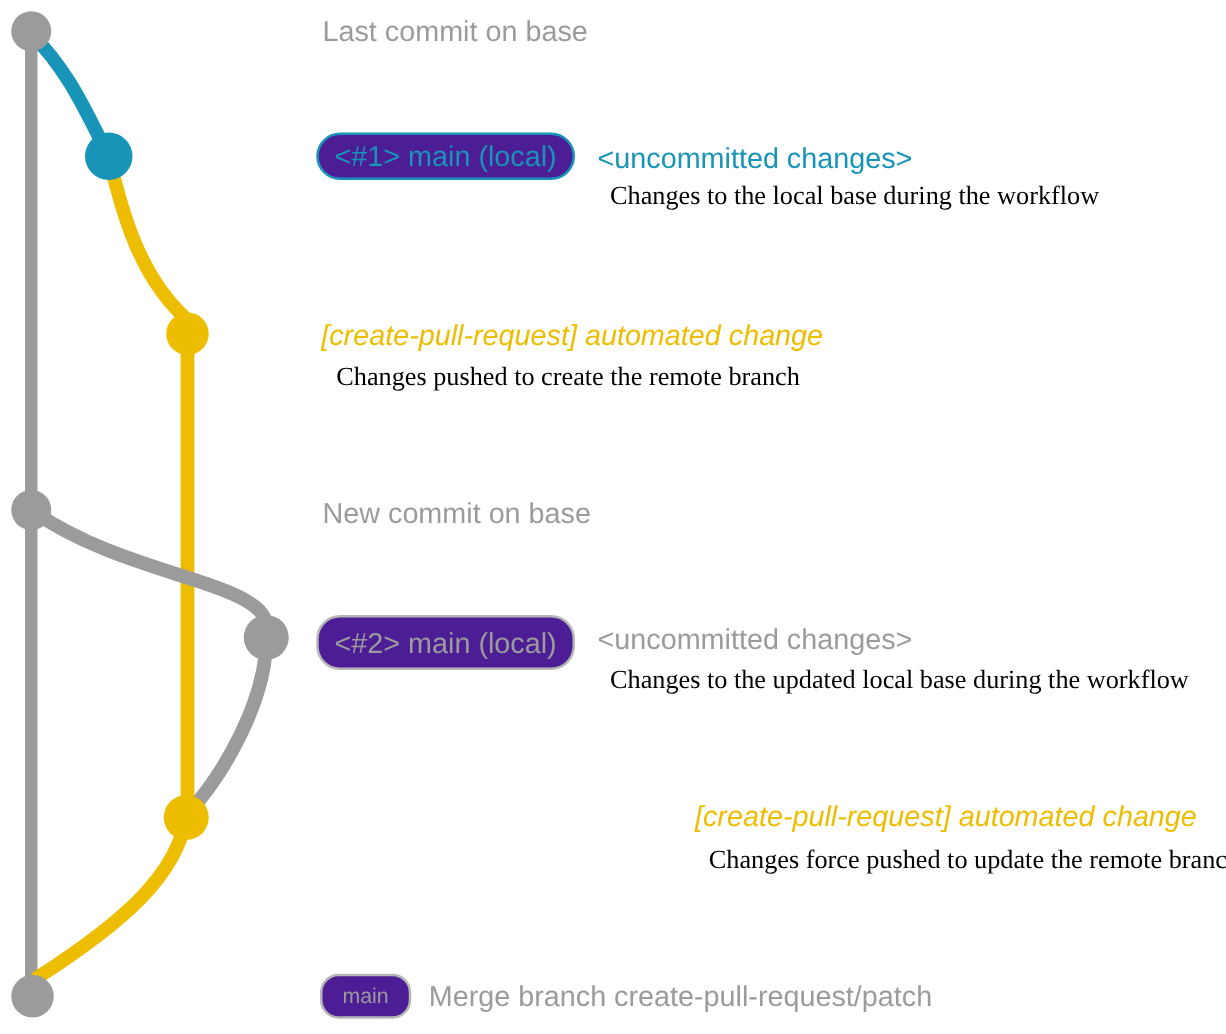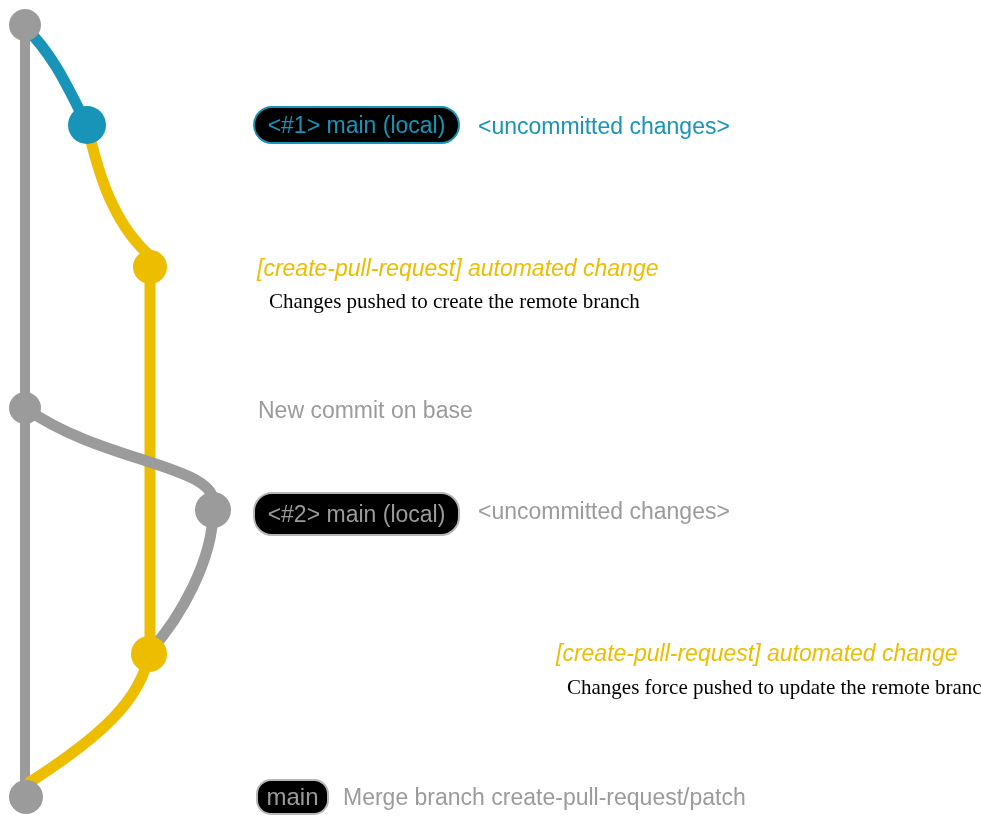--- a/index.html
+++ b/index.html
@@ -29,21 +29,21 @@
   .tag{
     position:absolute;
     display:flex;
     align-items:center;
     justify-content:center;
     white-space:nowrap;
     border:2px solid;
     border-radius:19px;
     font-size:23px;
     box-sizing:border-box;
-    background:#000000;
+    background:#4c1d95;
   }
   .tag-blue{color:var(--blue);border-color:var(--blue);}
   .tag-gray{color:var(--gray);border-color:var(--grayLight);}
   .tag-yellow{color:var(--yellow);border-color:var(--yellow);}
   .st-gray{stroke:var(--gray);}
   .st-blue{stroke:var(--blue);}
   .st-yellow{stroke:var(--yellow);}
   .f-gray{fill:var(--gray);}
   .f-blue{fill:var(--blue);}
   .f-yellow{fill:var(--yellow);}
@@ -69,31 +69,34 @@
 
     <circle class="f-gray" cx="25" cy="25" r="16"></circle>
     <circle class="f-blue" cx="87" cy="125" r="19"></circle>
     <circle class="f-yellow" cx="150" cy="267" r="17"></circle>
     <circle class="f-gray" cx="25" cy="408" r="16"></circle>
     <circle class="f-gray" cx="213" cy="510" r="18"></circle>
     <circle class="f-yellow" cx="149" cy="654" r="18"></circle>
     <circle class="f-gray" cx="26" cy="797" r="17"></circle>
   </svg>
 
+  <div class="note c-gray" style="left:258px;top:12px">Last commit on base</div>
 
   <div class="tag tag-blue" style="left:253px;top:106px;width:207px;height:38px">&lt;#1&gt; main (local)</div>
   <div class="note c-blue" style="left:478px;top:113px">&lt;uncommitted changes&gt;</div>
+  <div class="note serif" style="left:488px;top:144px">Changes to the local base during the workflow</div>
 
   <div class="note c-yellow" style="left:257px;top:255px">[create-pull-request] automated change</div>
   <div class="note c-gray" style="left:258px;top:397px">New commit on base</div>
 
   <div class="note serif" style="left:269px;top:289px">Changes pushed to create the remote branch</div>
 
   <div class="tag tag-gray" style="left:253px;top:492px;width:207px;height:44px">&lt;#2&gt; main (local)</div>
   <div class="note c-gray" style="left:478px;top:498px">&lt;uncommitted changes&gt;</div>
+  <div class="note serif" style="left:488px;top:531px">Changes to the updated local base during the workflow</div>
 
   <div class="note c-yellow" style="left:556px;top:640px">[create-pull-request] automated change</div>
   <div class="note serif" style="left:567px;top:675px">Changes force pushed to update the remote branch</div>
 
-  <div class="tag tag-gray" style="left:256px;top:779px;width:73px;height:36px;border-radius:15px;font-size:24px">main</div>
+  <div class="tag tag-gray" style="left:256px;top:779px;width:73px;height:36px;border-radius:15px;font-size:17px">main</div>
   <div class="note c-gray" style="left:343px;top:784px">Merge branch create-pull-request/patch</div>
 
 </div>
 
 </body></html>

